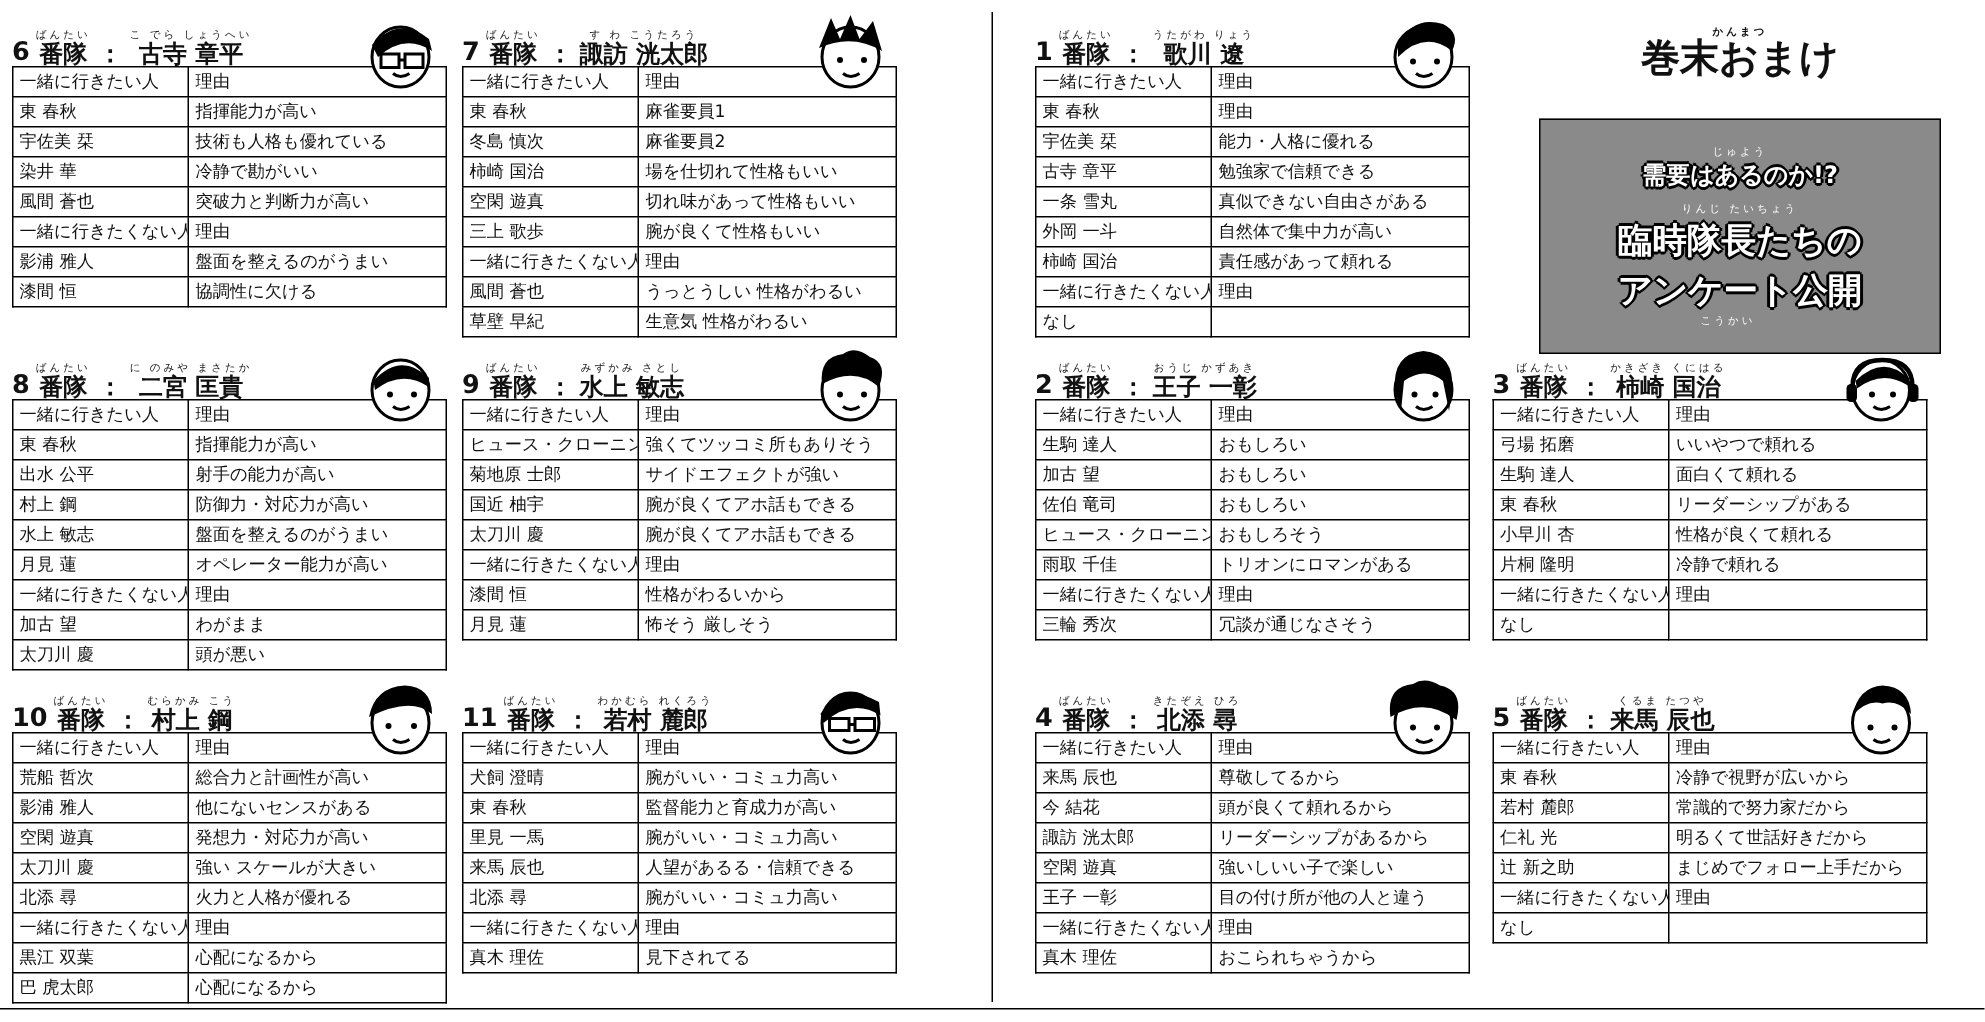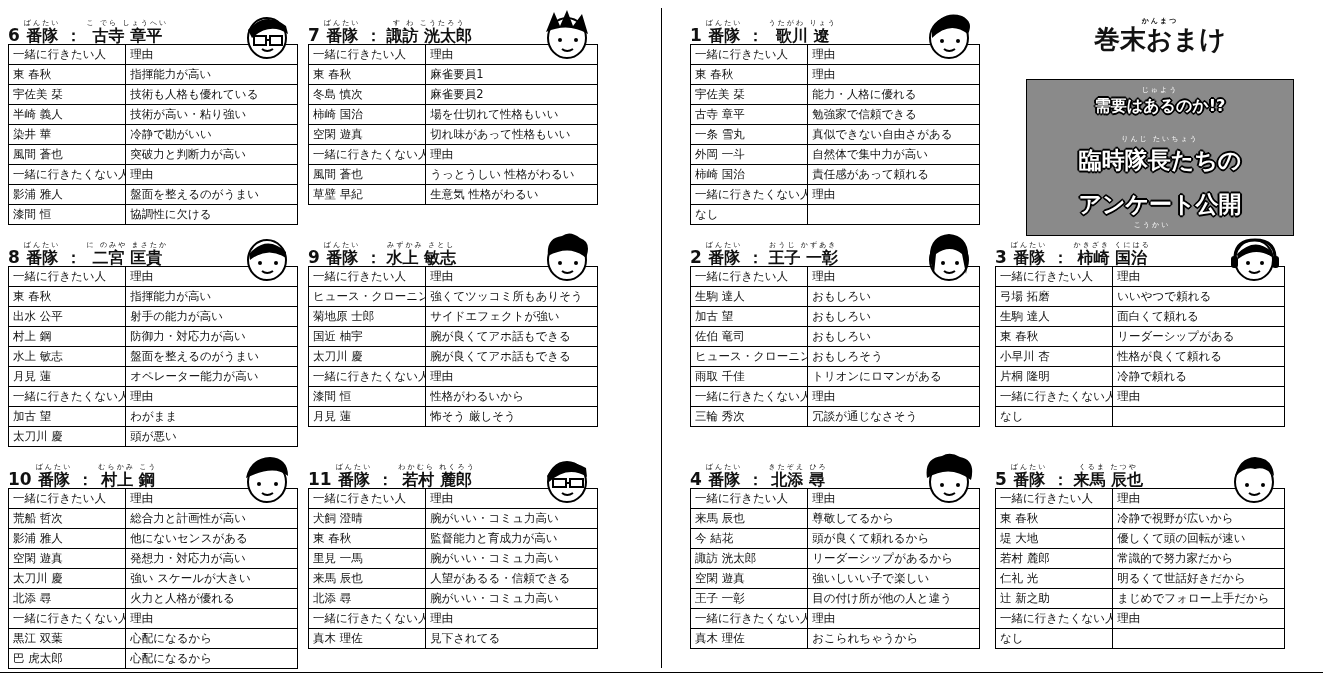--- a/index.html
+++ b/index.html
@@ -71,24 +71,20 @@
             </tr>
             <tr>
               <td class="k">東 春秋</td>
               <td class="v">指揮能力が高い</td>
             </tr>
             <tr>
               <td class="k">宇佐美 栞</td>
               <td class="v">技術も人格も優れている</td>
             </tr>
             <tr>
-              <td class="k">半崎 義人</td>
-              <td class="v">技術が高い・粘り強い</td>
-            </tr>
-            <tr>
               <td class="k">染井 華</td>
               <td class="v">冷静で勘がいい</td>
             </tr>
             <tr>
               <td class="k">風間 蒼也</td>
               <td class="v">突破力と判断力が高い</td>
             </tr>
             <tr class="hdr">
               <td class="k">一緒に行きたくない人</td>
               <td class="v">理由</td>
@@ -140,20 +136,24 @@
               <td class="k">冬島 慎次</td>
               <td class="v">麻雀要員2</td>
             </tr>
             <tr>
               <td class="k">柿崎 国治</td>
               <td class="v">場を仕切れて性格もいい</td>
             </tr>
             <tr>
               <td class="k">空閑 遊真</td>
               <td class="v">切れ味があって性格もいい</td>
+            </tr>
+            <tr>
+              <td class="k">三上 歌歩</td>
+              <td class="v">腕が良くて性格もいい</td>
             </tr>
             <tr class="hdr">
               <td class="k">一緒に行きたくない人</td>
               <td class="v">理由</td>
             </tr>
             <tr>
               <td class="k">風間 蒼也</td>
               <td class="v">うっとうしい 性格がわるい</td>
             </tr>
             <tr>
@@ -675,24 +675,20 @@
         </div>
         <table>
           <tbody>
             <tr class="hdr">
               <td class="k">一緒に行きたい人</td>
               <td class="v">理由</td>
             </tr>
             <tr>
               <td class="k">東 春秋</td>
               <td class="v">冷静で視野が広いから</td>
-            </tr>
-            <tr>
-              <td class="k">堤 大地</td>
-              <td class="v">優しくて頭の回転が速い</td>
             </tr>
             <tr>
               <td class="k">若村 麓郎</td>
               <td class="v">常識的で努力家だから</td>
             </tr>
             <tr>
               <td class="k">仁礼 光</td>
               <td class="v">明るくて世話好きだから</td>
             </tr>
             <tr>
@@ -712,21 +708,21 @@
       </div>
     </div>
 
   <div class="col" style="left:1010px;top:18px;width:300px;">
     <div class="promo-title" style="font-size:26px;margin-bottom:25px;">
       <span class="ruby-wrap">
         <span class="ruby">かんまつ</span>
         <span style="font-size:26px;font-weight:bold;">巻末おまけ</span>
       </span>
     </div>
-    <div class="promo-box" style="width:266px;height:155px;margin:0 auto;gap:11px;">
+    <div class="promo-box" style="width:266px;height:155px;margin:0 auto;">
       <div style="text-align:center;margin-bottom:6px;">
         <div class="ruby" style="color:#fff;">じゅよう</div>
         <div class="promo-line" style="font-size:16px;">需要はあるのか!?</div>
       </div>
       <div style="text-align:center;">
         <div class="ruby" style="color:#fff;">りんじ たいちょう</div>
         <div class="promo-line" style="font-size:23px;">臨時隊長たちの</div>
       </div>
       <div style="text-align:center;margin-top:2px;">
         <div class="promo-line" style="font-size:23px;">アンケート公開</div>

